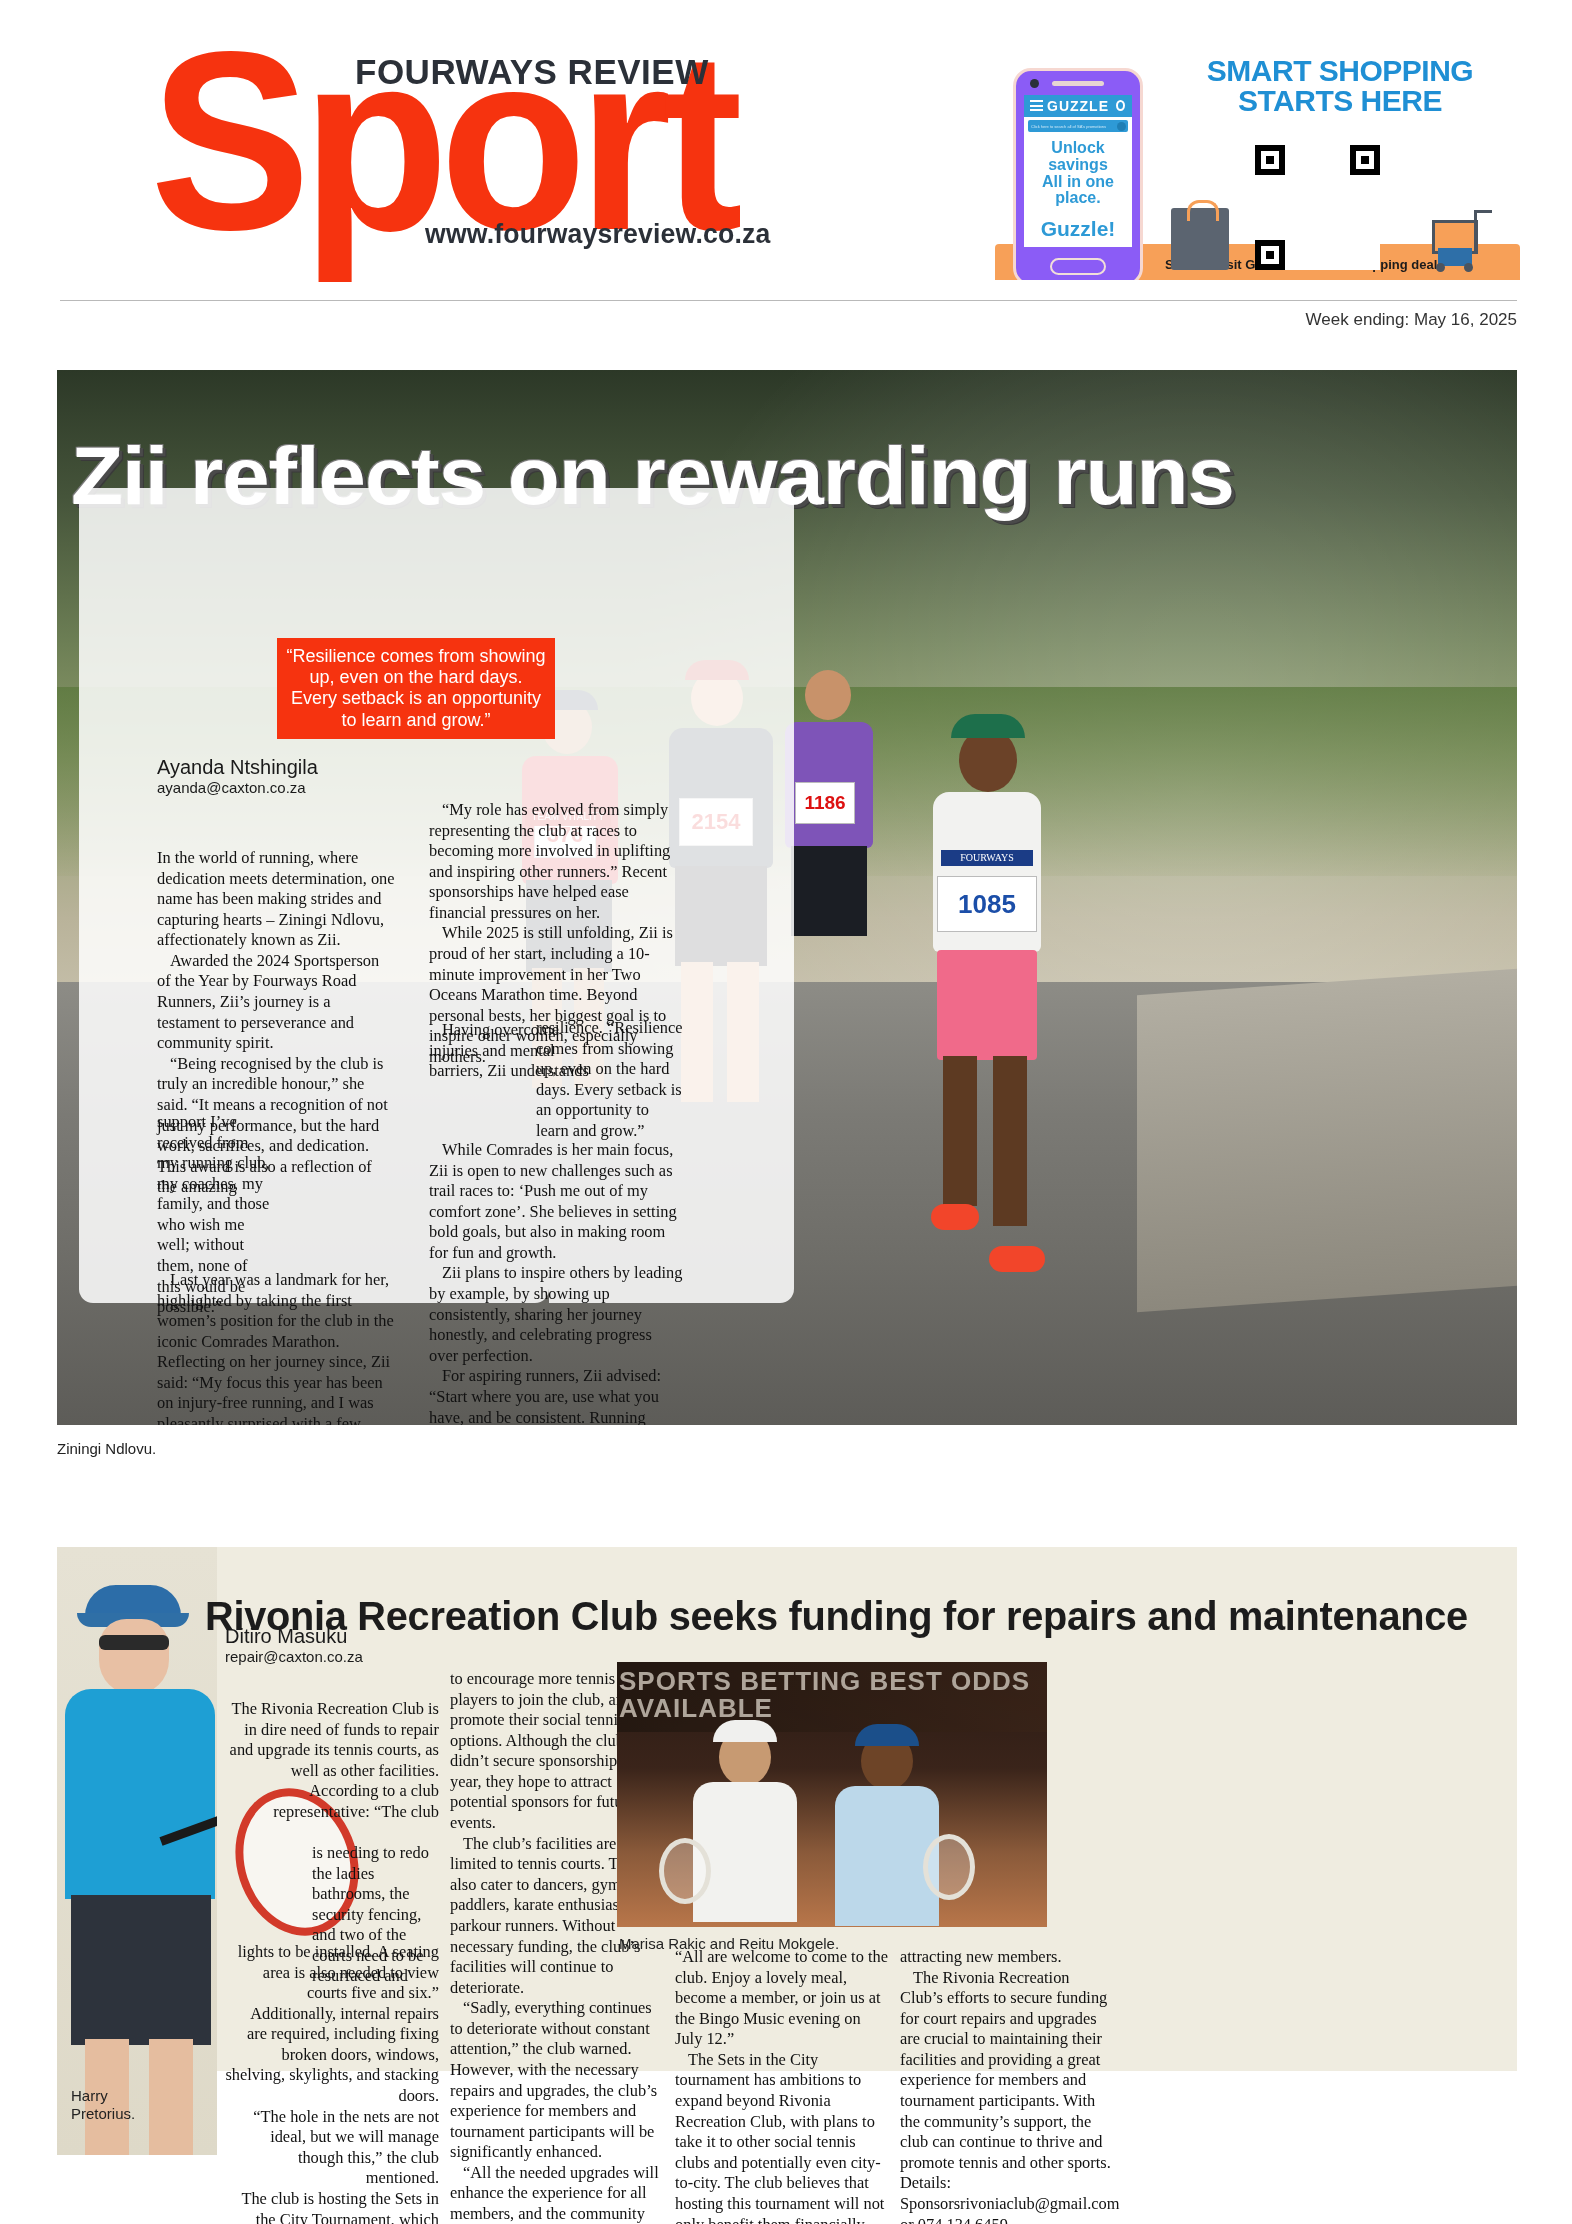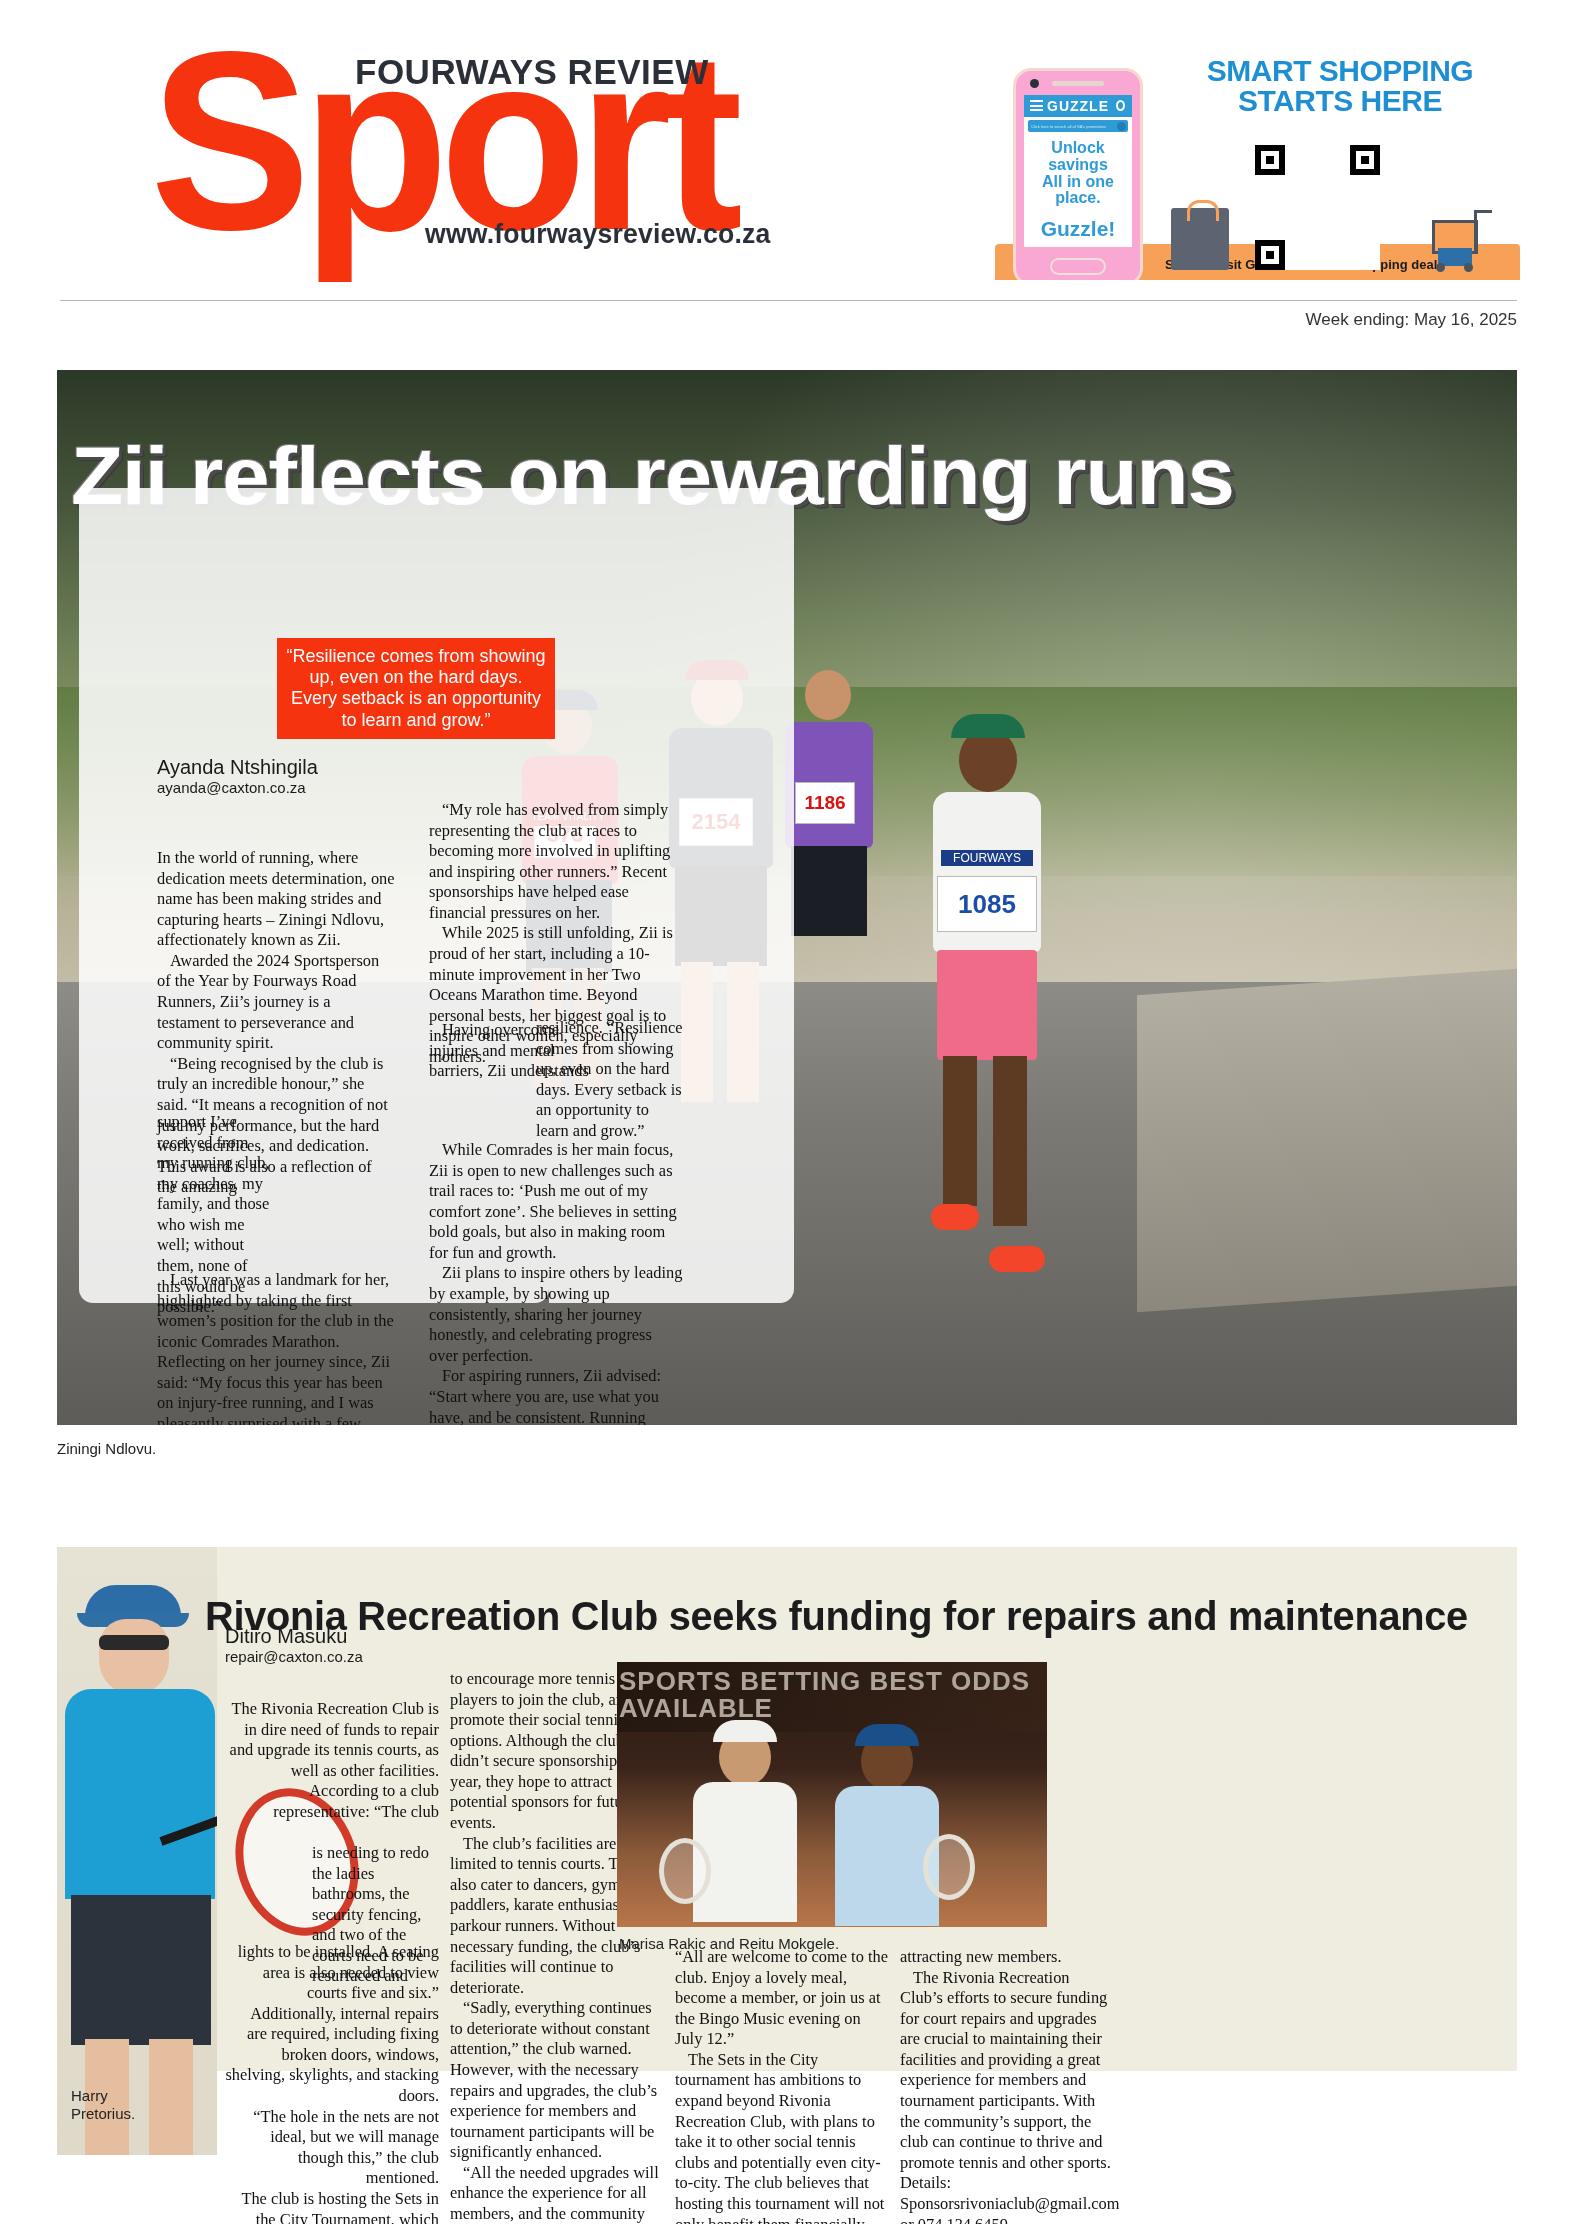--- a/index.html
+++ b/index.html
@@ -54,21 +54,21 @@
     position:absolute; left:20px; bottom:0; width:525px; height:36px;
     background:#f7a058; border-radius:4px 4px 0 0;
   }
   .g-scan-text {
     position:absolute; left:190px; bottom:8px;
     font-family:"Liberation Sans", sans-serif;
     font-weight:bold; font-size:13px; color:#1b1b1b;
   }
   .phone {
     position:absolute; left:38px; top:28px; width:130px; height:218px;
-    background:#f9a8d4; border:3px solid #f6d8d1; border-radius:18px;
+    background:#8b5cf6; border:3px solid #f6d8d1; border-radius:18px;
   }
   .phone-cam { position:absolute; left:14px; top:8px; width:9px; height:9px; border-radius:50%; background:#2b3038; }
   .phone-speaker { position:absolute; left:36px; top:10px; width:52px; height:5px; border-radius:3px; background:#e6d6d2; }
   .phone-screen {
     position:absolute; left:8px; top:24px; right:8px; bottom:36px;
     background:#ffffff; overflow:hidden;
   }
   .g-topbar {
     height:22px; background:#2e9ad6; color:#fff;
     font-family:"Liberation Sans", sans-serif; font-weight:bold; font-size:14px;
@@ -406,21 +406,21 @@
 
     <div class="runner" style="left:850px;top:330px;width:180px;height:640px;">
       <div class="r-head" style="left:52px;top:28px;width:58px;height:64px;background:#6b4228;"></div>
       <div style="position:absolute;left:44px;top:14px;width:74px;height:24px;background:#1d6f4b;border-radius:38px 38px 0 0;"></div>
       <div style="position:absolute;left:26px;top:92px;width:108px;height:160px;background:#f2f2f0;border-radius:16px 16px 6px 6px;"></div>
       <div style="position:absolute;left:30px;top:250px;width:100px;height:110px;background:#f06a8a;border-radius:4px;"></div>
       <div style="position:absolute;left:36px;top:356px;width:34px;height:150px;background:#5d3a22;"></div>
       <div style="position:absolute;left:86px;top:356px;width:34px;height:170px;background:#5d3a22;"></div>
       <div style="position:absolute;left:24px;top:504px;width:48px;height:26px;background:#f2452a;border-radius:14px;"></div>
       <div style="position:absolute;left:82px;top:546px;width:56px;height:26px;background:#f2452a;border-radius:14px;"></div>
-      <div style="position:absolute;left:34px;top:150px;width:92px;height:16px;background:#1b3c86;color:#fff;font-family:Liberation Sans, sans-serif;font-size:12px;text-align:center;line-height:16px;">FOURWAYS</div>
+      <div style="position:absolute;left:34px;top:150px;width:92px;height:16px;background:#1b3c86;color:#fff;font-family:Liberation Serif, serif;font-size:10px;text-align:center;line-height:16px;">FOURWAYS</div>
       <div class="bib dark" style="left:30px;top:176px;width:100px;height:56px;font-size:26px;color:#1b4ea8;">1085</div>
     </div>
 
     <div style="position:absolute;left:468px;top:438px;width:86px;height:18px;background:#c11;color:#fff;font-family:'Liberation Sans',sans-serif;font-size:10px;text-align:center;line-height:18px;">TEAM VITALITY</div>
 
     <h1 class="a1-headline">Zii reflects on rewarding runs</h1>
 
     <div class="a1-textpanel"></div>
     <div class="a1-textpanel2"></div>
 

